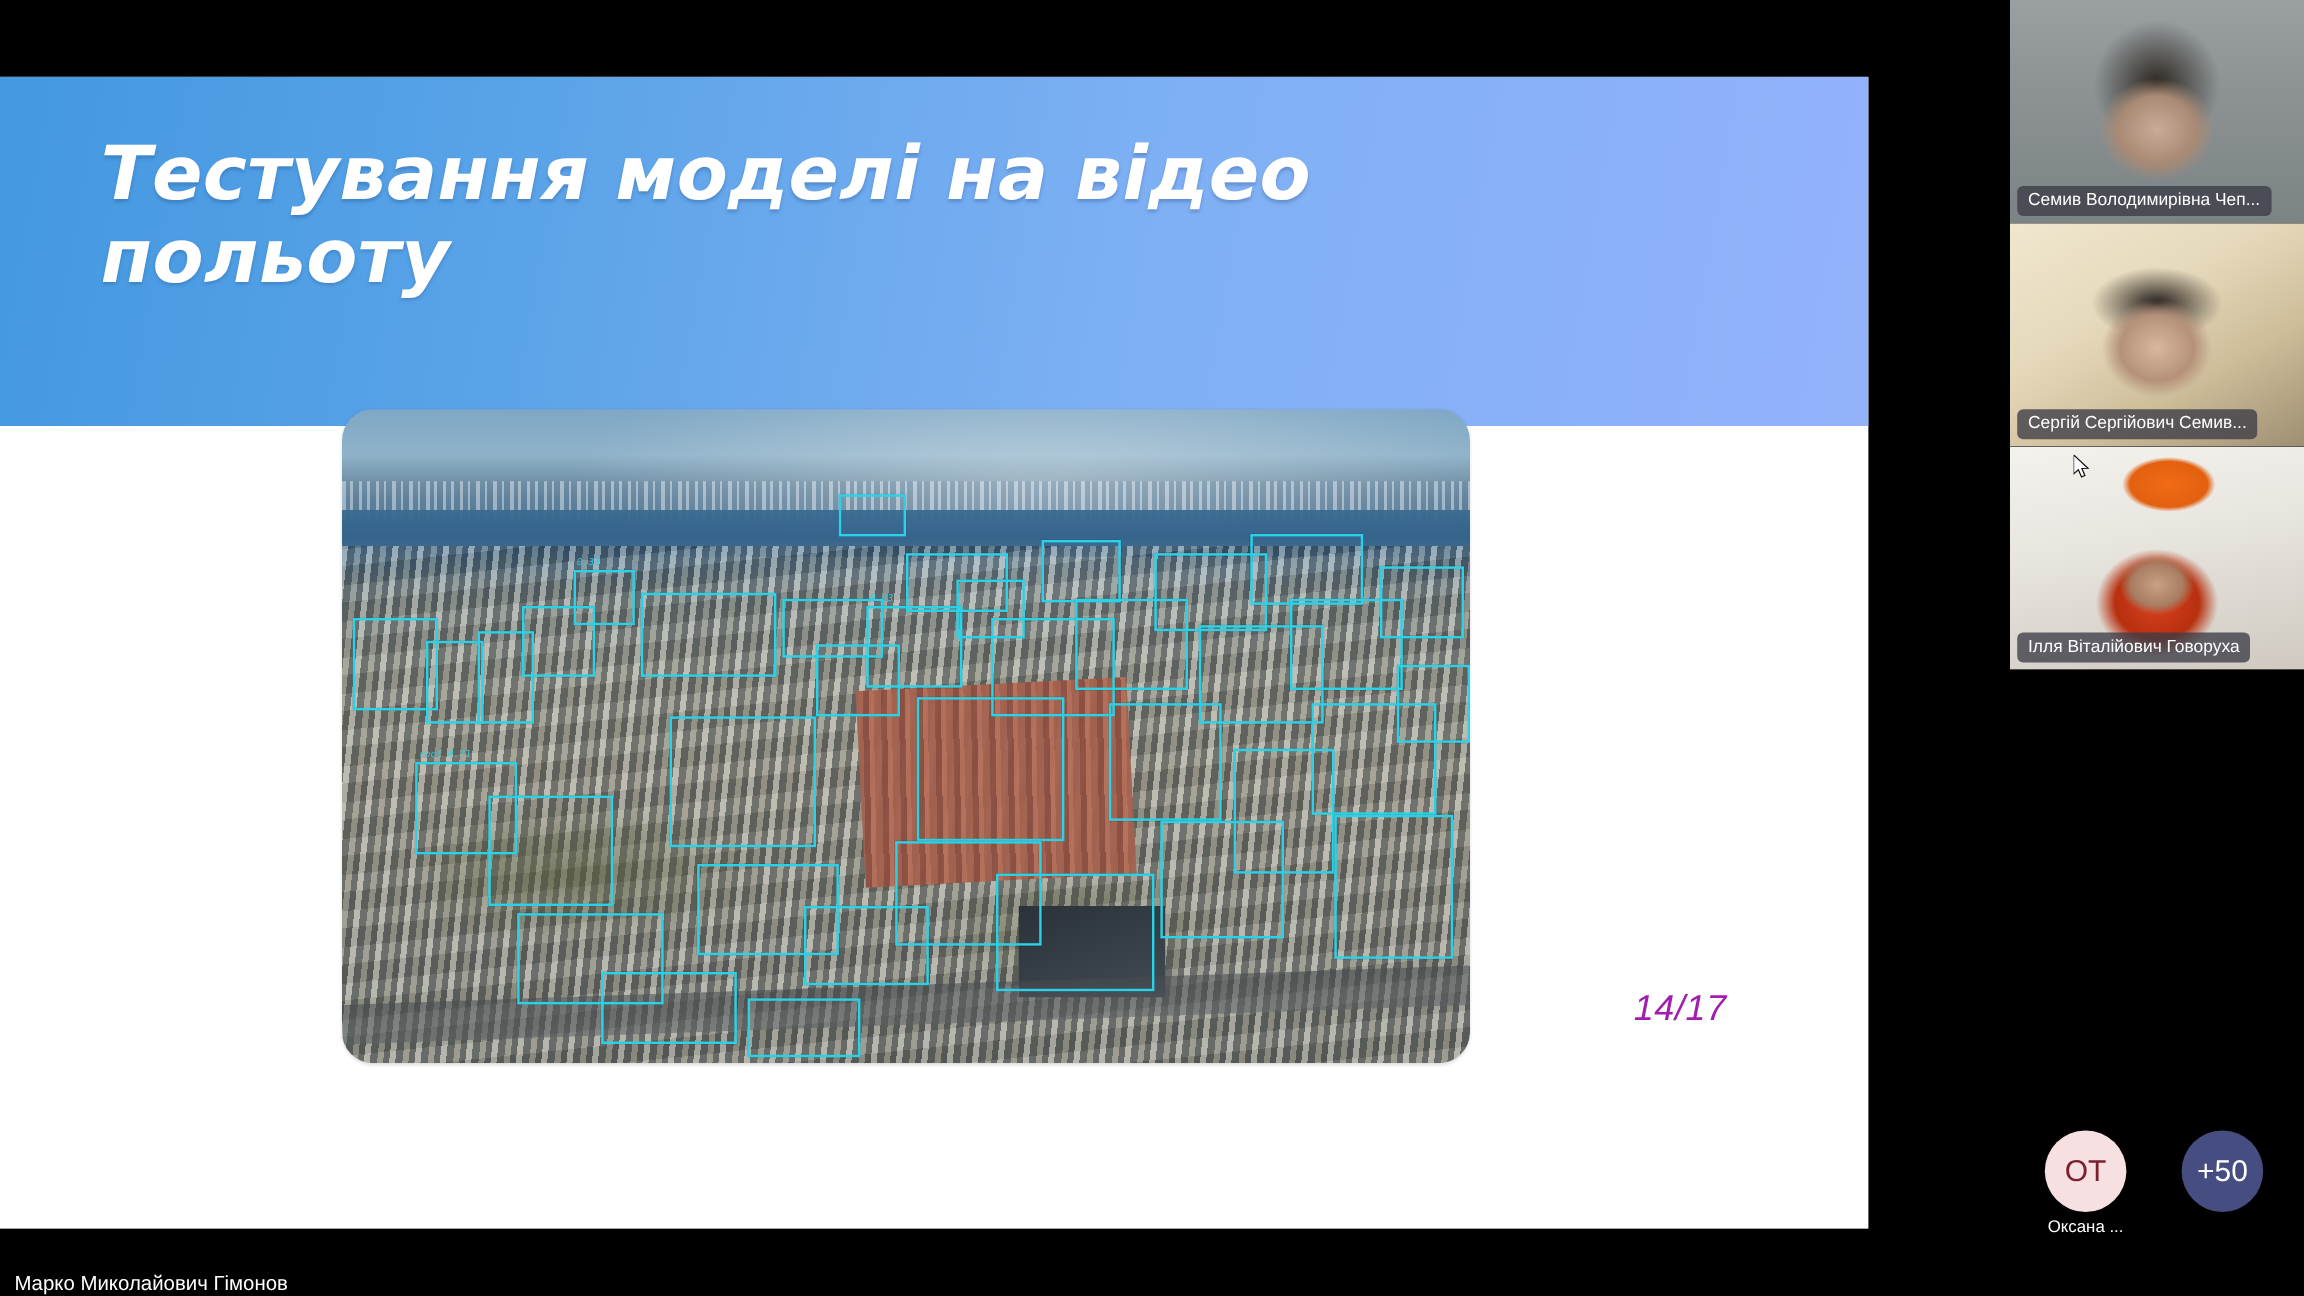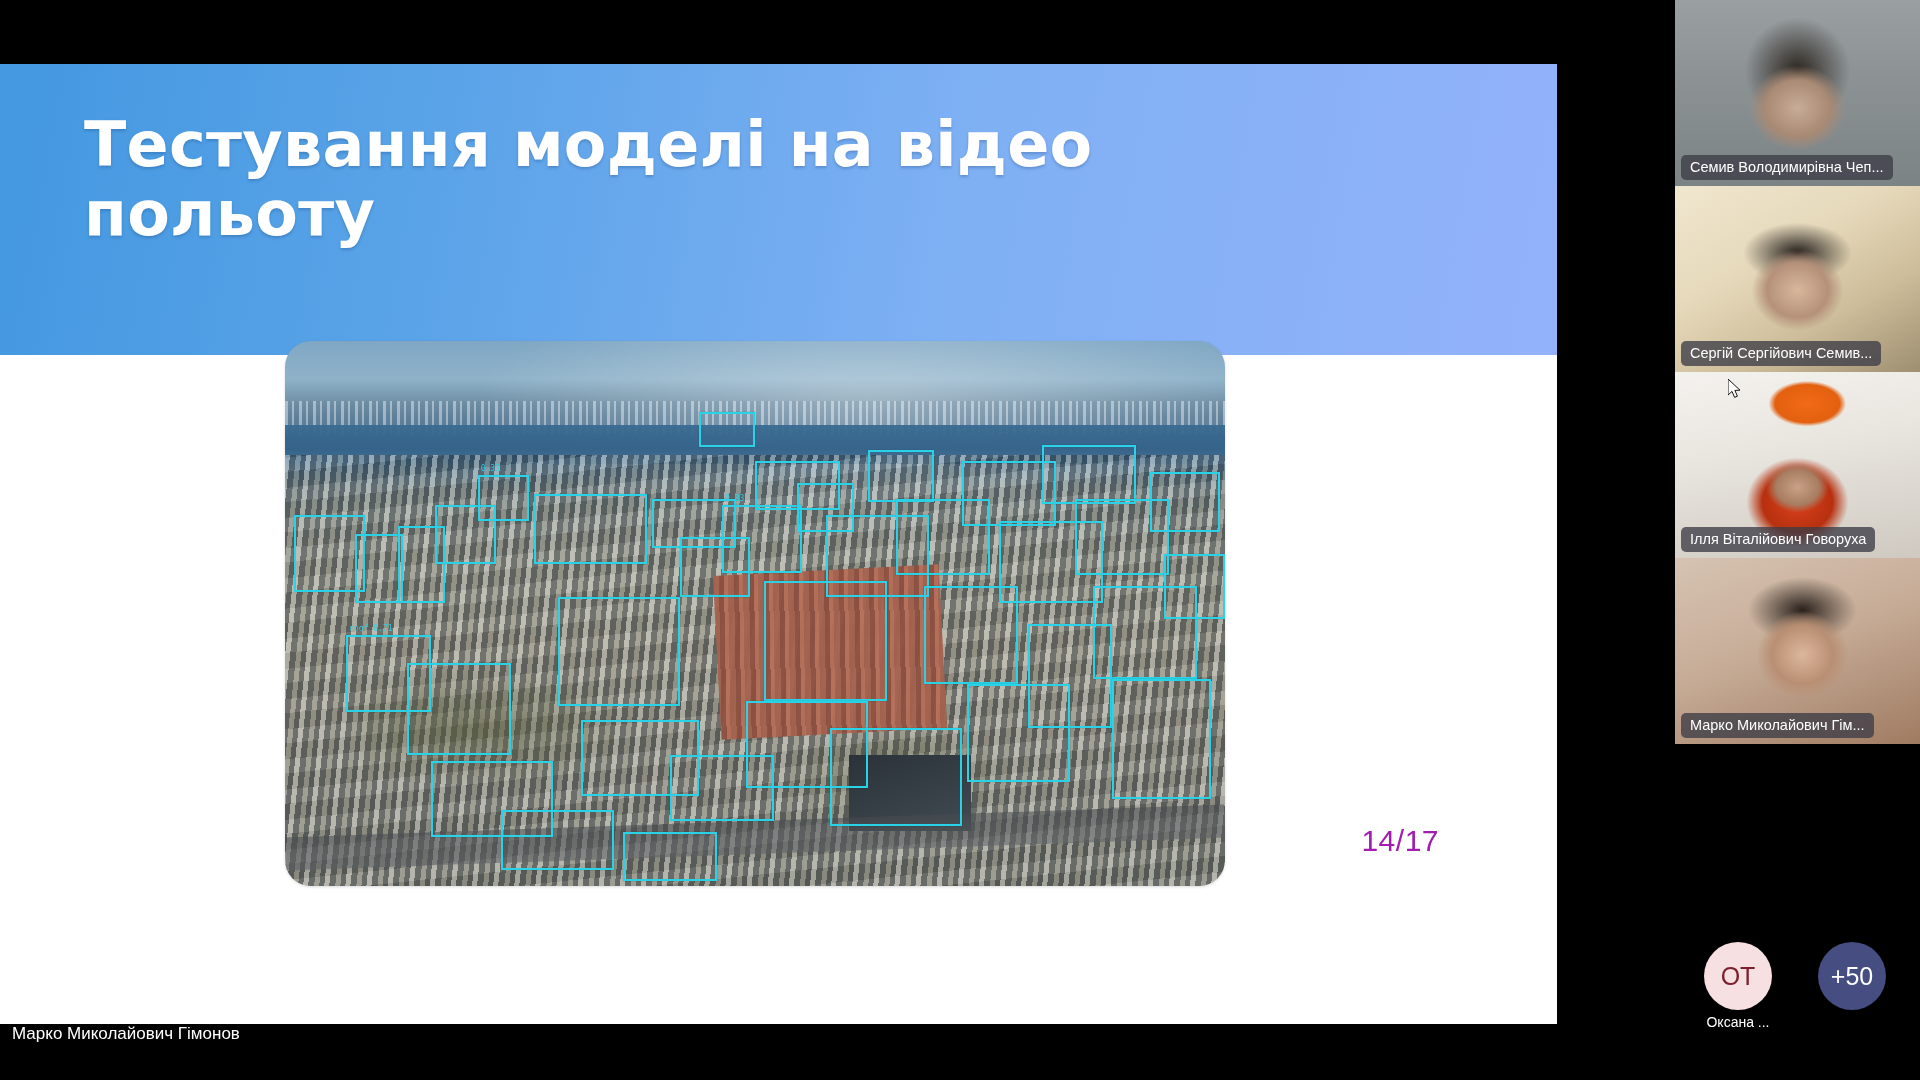--- a/index.html
+++ b/index.html
@@ -16,20 +16,21 @@
     position: absolute; left: 0; top: 0;
     width: 1675px; height: 1080px;
     background: #000;
     overflow: hidden;
   }
   #slide {
     position: absolute; left: 0; top: 64px;
     width: 1557px; height: 960px;
     background: #ffffff;
     overflow: hidden;
+    font-style: italic;
   }
   #title-band {
     position: absolute; left: 0; top: 0;
     width: 100%; height: 291px;
     background: linear-gradient(100deg, #4398e0 0%, #5aa3e8 28%, #7fb0f4 62%, #93b2fb 100%);
   }
   #slide-title {
     position: absolute;
     left: 84px; top: 46px; width: 1180px;
     color: #ffffff;
@@ -155,21 +156,21 @@
   
   #page-num {
     position: absolute; right: 118px; bottom: 166px;
     font-family: "Liberation Sans", sans-serif;
     font-size: 30px; color: #a21caf; letter-spacing: .5px;
   }
   #presenter-bar {
     position: absolute; left: 0; bottom: 0;
     width: 1675px; height: 56px;
     background: #000;
-    display: flex; align-items: flex-start;
+    display: flex; align-items: flex-end;
   }
   #presenter-name {
     color: #ffffff; font-size: 17px; padding-left: 12px;
     font-family: "Liberation Sans", sans-serif;
   }
 
   
   #filmstrip {
     position: absolute; right: 0; top: 0;
     width: 245px; height: 1080px;
@@ -331,24 +332,20 @@
           <div class="cam cam-3"></div>
           <div class="namechip">Сергій Сергійович Семив...</div>
         </div>
         <div class="tile">
           <div class="cam cam-4"></div>
           <svg id="cursor" viewBox="0 0 14 20">
             <path d="M0 0 L0 16 L4 12.4 L6.6 18.4 L9.4 17.2 L6.9 11.4 L12 11.2 Z" fill="#fff" stroke="#111" stroke-width="1"></path>
           </svg>
           <div class="namechip">Ілля Віталійович Говоруха</div>
         </div>
-        <div class="tile">
-          <div class="cam cam-5"></div>
-          <div class="namechip">Марко Миколайович Гім...</div>
-        </div>
       </div>
 
     <div id="avatar-row">
         <div class="avatar-cell" style="left: 8px;">
           <div class="avatar" style="background: rgb(247, 224, 225); color: rgb(124, 32, 48);">ОТ</div>
           <div class="avatar-label">Оксана ...</div>
         </div>
         <div class="avatar-cell" style="left: 122px;">
           <div class="avatar" style="background: rgb(70, 77, 128); color: rgb(255, 255, 255);">+50</div>
         </div>

